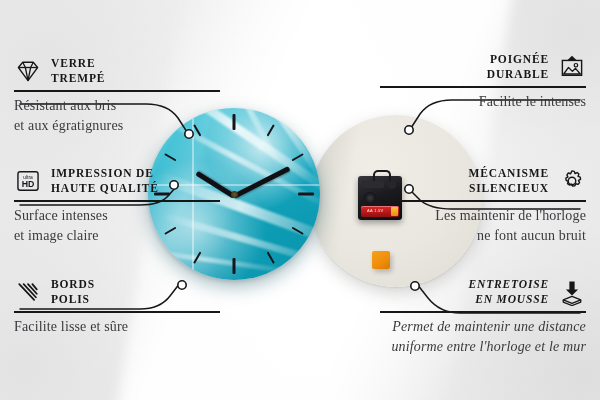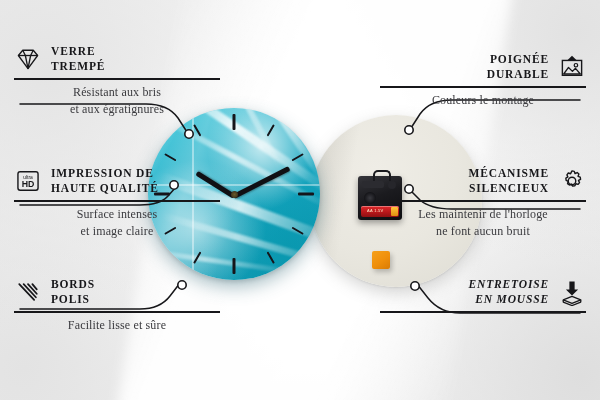--- a/index.html
+++ b/index.html
@@ -94,27 +94,27 @@
 
   
   .callout{position:absolute;width:206px;}
   .callout.left{text-align:left;}
   .callout.right{text-align:right;}
   .co-head{display:flex;align-items:center;gap:9px;}
   .callout.right .co-head{flex-direction:row-reverse;}
   .co-title{font-family:"Liberation Serif",serif;font-weight:bold;font-size:11.5px;
       letter-spacing:.85px;color:#17171a;line-height:1.32;text-transform:uppercase;}
   .co-rule{height:1.6px;background:#17171a;margin:4px 0 4px;}
-  .co-sub{font-family:"Liberation Serif",serif;font-size:12px;color:#3a3a3e;
-      line-height:1.45;letter-spacing:.15px;text-align:center;}
+  .co-sub{font-family:"Liberation Serif",serif;font-size:14px;color:#3a3a3e;
+      line-height:1.45;letter-spacing:.15px;}
   .ico{flex:0 0 auto;width:28px;height:28px;display:block;}
   .ico svg{display:block;width:28px;height:28px;}
 
   
-  #co-verre{left:14px;top:44px;}
+  #co-verre{left:14px;top:56px;}
   #co-impression{left:14px;top:166px;}
   #co-bords{left:14px;top:277px;}
   #co-poignee{left:380px;top:52px;}
   #co-mecanisme{left:380px;top:166px;}
   #co-entretoise{left:380px;top:277px;font-style:italic;}
 </style>
 </head>
 <body>
 
 <div id="stage">
@@ -264,21 +264,21 @@
           <path d="M6.5 24 L12 16.5 L16.5 21 L20 17.5 L25.5 24 Z" fill="none" stroke="#17171a" stroke-width="1.5" stroke-linejoin="round"></path>
         </svg>
       </span>
       <div class="co-title">
         <div>POIGNÉE</div>
         <div>DURABLE</div>
       </div>
     </div>
     <div class="co-rule"></div>
     <div class="co-sub">
-      <div>Couleurs le montage</div>
+      <div>Facilite le intenses</div>
     </div>
   </div>
 
   <div class="callout right" id="co-mecanisme">
     <div class="co-head">
       <span class="ico">
         <svg viewBox="0 0 32 32">
           <path d="M16 4.5 l2.6 .5 .9 2.6 2.4-1.3 2 1.8 -1 2.5 2.5 1 .4 2.6 -2.4 1.2 1.2 2.4 -1.6 2.1 -2.6-.8 -1.1 2.4 -2.6 .3 -1.3-2.3 -2.4 1.1 -2.1-1.6 .8-2.6 -2.4-1.1 -.3-2.6 2.3-1.3 -1.1-2.4 1.6-2.1 2.6 .8 1.1-2.4 Z" fill="none" stroke="#17171a" stroke-width="1.6" stroke-linejoin="round"></path>
           <circle cx="16" cy="16" r="4.3" fill="none" stroke="#17171a" stroke-width="1.6"></circle>
         </svg>
@@ -303,15 +303,19 @@
           <path d="M16 21 L26 25 L16 29 L6 25 Z" fill="none" stroke="#17171a" stroke-width="1.5" stroke-linejoin="round"></path>
           <path d="M6 25 v2.5 L16 31.5 L26 27.5 V25" fill="none" stroke="#17171a" stroke-width="1.5" stroke-linejoin="round"></path>
         </svg>
       </span>
       <div class="co-title">
         <div>ENTRETOISE</div>
         <div>EN MOUSSE</div>
       </div>
     </div>
     <div class="co-rule"></div>
+    <div class="co-sub">
+      <div>Permet de maintenir une distance</div>
+      <div>uniforme entre l'horloge et le mur</div>
+    </div>
   </div>
 
 </div>
 
 </body></html>

